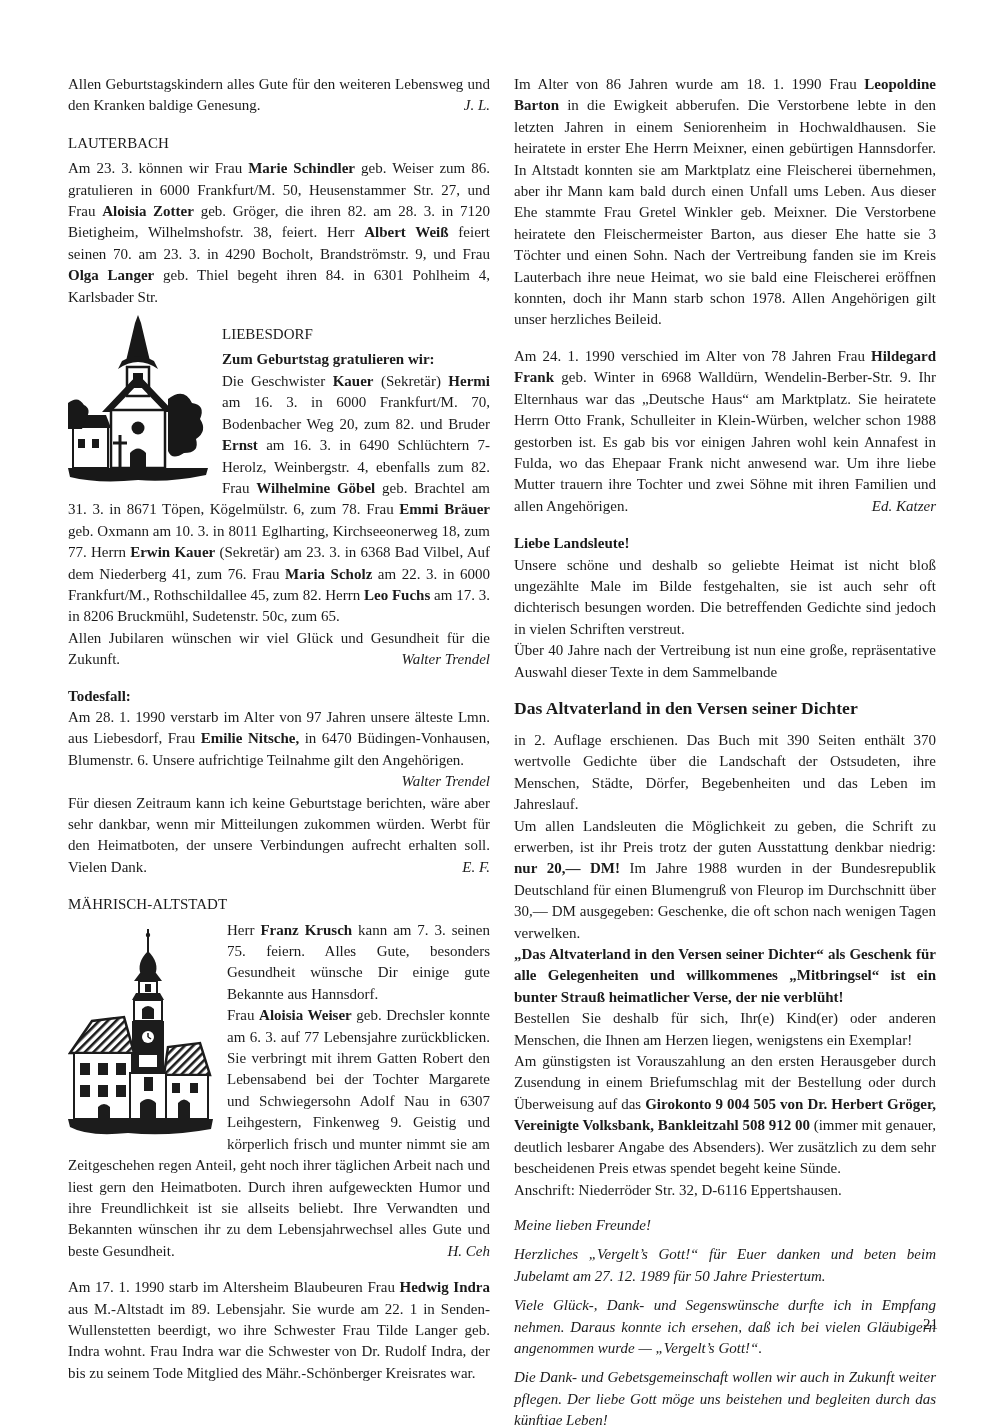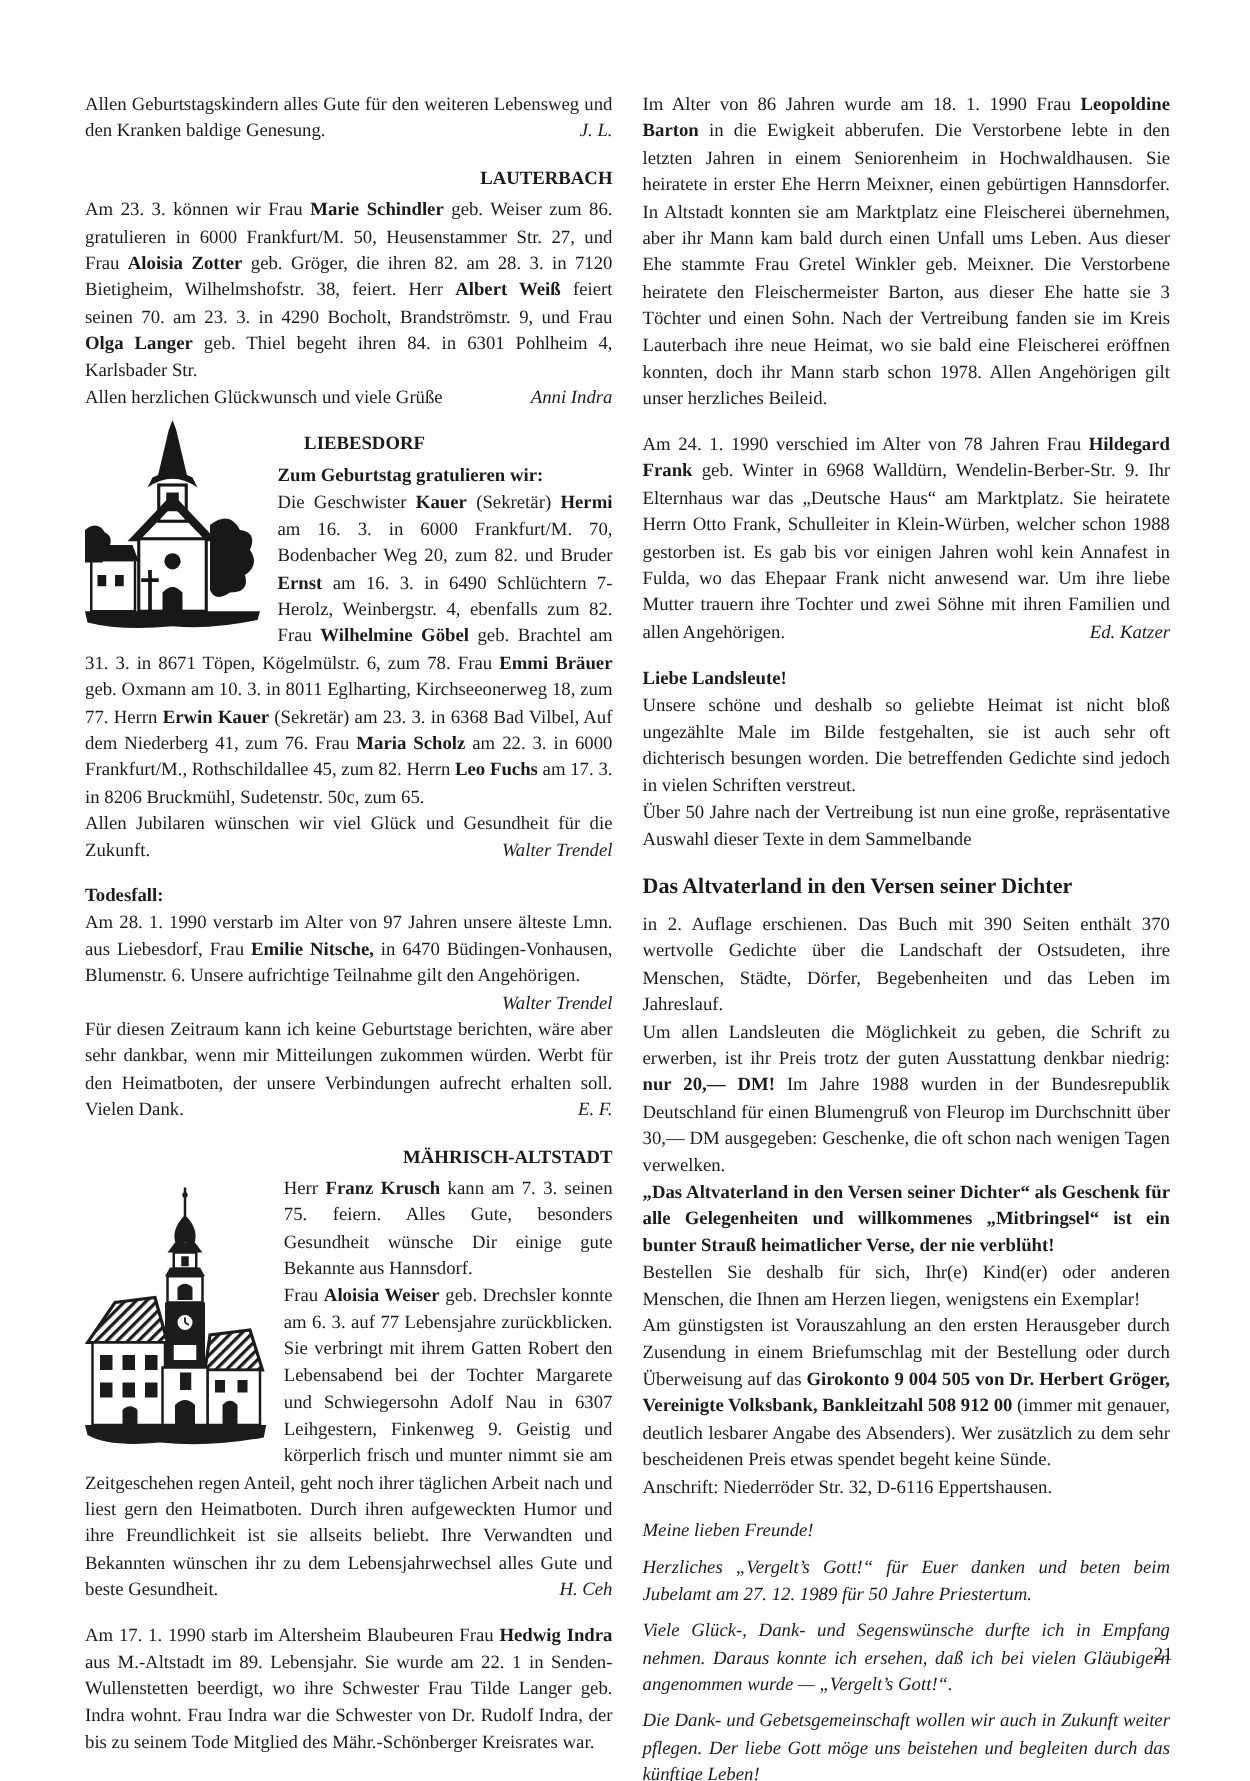--- a/index.html
+++ b/index.html
@@ -7,37 +7,36 @@
     width:1000px;height:1425px;position:relative;
     background:#ffffff;color:#1b1b1b;
     font-family:"Liberation Serif","DejaVu Serif",serif;
   }
   .sheet{position:absolute;inset:0;background:#ffffff;}
   .cols{position:absolute;top:74px;left:68px;width:868px;display:flex;gap:24px;}
   .col{width:422px;}
   .blk{font-size:15px;line-height:21.4px;text-align:justify;clear:right;hyphens:auto;}
   .blk span.b{font-weight:bold;}
   .blk span.i{font-style:italic;}
-  .h{text-align:right;font-weight:bold;margin:16px 0 4px 0;hyphens:none;}
+  .h{text-align:left;font-weight:normal;margin:16px 0 4px 0;hyphens:none;}
   .hbig{text-align:left;font-weight:bold;font-size:17.6px;line-height:24px;margin:13px 0 10px 0;hyphens:none;}
   .sig{float:right;font-style:italic;padding-left:14px;}
   .figure{float:left;margin:3px 14px 5px 0;}
   .figure svg{display:block;}
   .pagenum{position:absolute;top:1316px;right:62px;font-size:15px;color:#1b1b1b;}
 </style>
 </head>
 <body>
 
 <div class="sheet">
   <div class="cols">
     <div class="col" id="col-left">
         <div class="blk para" style="margin-top: 0px;"><span>Allen Geburtstagskindern alles Gute für den weiteren Lebensweg und den Kranken baldige Genesung.</span><span class="sig">J. L.</span></div>
         <div class="blk h">LAUTERBACH</div>
         <div class="blk para"><span>Am 23. 3. können wir Frau </span><span class="b">Marie Schindler</span><span> geb. Weiser zum 86. gratulieren in 6000 Frankfurt/M. 50, Heusenstammer Str. 27, und Frau </span><span class="b">Aloisia Zotter</span><span> geb. Gröger, die ihren 82. am 28. 3. in 7120 Bietigheim, Wilhelmshofstr. 38, feiert. Herr </span><span class="b">Albert Weiß</span><span> feiert seinen 70. am 23. 3. in 4290 Bocholt, Brandströmstr. 9, und Frau </span><span class="b">Olga Langer</span><span> geb. Thiel begeht ihren 84. in 6301 Pohlheim 4, Karlsbader Str.</span></div>
-        <div class="blk para"><span>Allen herzlichen Glückwunsch und viele Grüße</span><span class="sig">Anni Indra</span></div>
         <div class="figure" title="Woodcut illustration of the Liebesdorf village church with pointed steeple, round window and arched door">
   <svg width="140" height="175" viewBox="0 0 140 175" xmlns="http://www.w3.org/2000/svg">
     <rect x="0" y="0" width="140" height="175" fill="#ffffff"></rect>
     <path d="M70 4 L73 12 82 50 Q70 43 58 50 L67 12 Z" fill="#181818"></path>
     <path d="M50 58 Q70 44 90 58 L86 50 Q70 41 54 50 Z" fill="#181818"></path>
     <rect x="59" y="56" width="22" height="29" fill="#ffffff" stroke="#181818" stroke-width="2.5"></rect>
     <rect x="65" y="62" width="10" height="15" fill="#181818"></rect>
     <path d="M34 101 L70 63 L106 101 L97 101 L70 73 L43 101 Z" fill="#181818"></path>
     <rect x="43" y="99" width="54" height="58" fill="#ffffff" stroke="#181818" stroke-width="2.5"></rect>
     <circle cx="70" cy="117" r="6.5" fill="#181818"></circle>
@@ -108,21 +107,21 @@
 </div>
         <div class="blk para"><span>Herr </span><span class="b">Franz Krusch</span><span> kann am 7. 3. seinen 75. feiern. Alles Gute, besonders Gesundheit wünsche Dir einige gute Bekannte aus Hannsdorf.</span></div>
         <div class="blk para"><span>Frau </span><span class="b">Aloisia Weiser</span><span> geb. Drechsler konnte am 6. 3. auf 77 Lebensjahre zurückblicken. Sie verbringt mit ihrem Gatten Robert den Lebensabend bei der Tochter Margarete und Schwiegersohn Adolf Nau in 6307 Leihgestern, Finkenweg 9. Geistig und körperlich frisch und munter nimmt sie am Zeitgeschehen regen Anteil, geht noch ihrer täglichen Arbeit nach und liest gern den Heimatboten. Durch ihren aufgeweckten Humor und ihre Freundlichkeit ist sie allseits beliebt. Ihre Verwandten und Bekannten wünschen ihr zu dem Lebensjahrwechsel alles Gute und beste Gesundheit.</span><span class="sig">H. Ceh</span></div>
         <div class="blk para" style="margin-top: 15px;"><span>Am 17. 1. 1990 starb im Altersheim Blaubeuren Frau </span><span class="b">Hedwig Indra</span><span> aus M.-Altstadt im 89. Lebensjahr. Sie wurde am 22. 1 in Senden-Wullenstetten beerdigt, wo ihre Schwester Frau Tilde Langer geb. Indra wohnt. Frau Indra war die Schwester von Dr. Rudolf Indra, der bis zu seinem Tode Mitglied des Mähr.-Schönberger Kreisrates war.</span></div>
       </div>
     <div class="col" id="col-right">
         <div class="blk para" style="margin-top: 0px;"><span>Im Alter von 86 Jahren wurde am 18. 1. 1990 Frau </span><span class="b">Leopoldine Barton</span><span> in die Ewigkeit abberufen. Die Verstorbene lebte in den letzten Jahren in einem Seniorenheim in Hochwaldhausen. Sie heiratete in erster Ehe Herrn Meixner, einen gebürtigen Hannsdorfer. In Altstadt konnten sie am Marktplatz eine Fleischerei übernehmen, aber ihr Mann kam bald durch einen Unfall ums Leben. Aus dieser Ehe stammte Frau Gretel Winkler geb. Meixner. Die Verstorbene heiratete den Fleischermeister Barton, aus dieser Ehe hatte sie 3 Töchter und einen Sohn. Nach der Vertreibung fanden sie im Kreis Lauterbach ihre neue Heimat, wo sie bald eine Fleischerei eröffnen konnten, doch ihr Mann starb schon 1978. Allen Angehörigen gilt unser herzliches Beileid.</span></div>
         <div class="blk para" style="margin-top: 15px;"><span>Am 24. 1. 1990 verschied im Alter von 78 Jahren Frau </span><span class="b">Hildegard Frank</span><span> geb. Winter in 6968 Walldürn, Wendelin-Berber-Str. 9. Ihr Elternhaus war das „Deutsche Haus“ am Marktplatz. Sie heiratete Herrn Otto Frank, Schulleiter in Klein-Würben, welcher schon 1988 gestorben ist. Es gab bis vor einigen Jahren wohl kein Annafest in Fulda, wo das Ehepaar Frank nicht anwesend war. Um ihre liebe Mutter trauern ihre Tochter und zwei Söhne mit ihren Familien und allen Angehörigen.</span><span class="sig">Ed. Katzer</span></div>
         <div class="blk para" style="margin-top: 16px;"><span class="b">Liebe Landsleute!</span></div>
         <div class="blk para"><span>Unsere schöne und deshalb so geliebte Heimat ist nicht bloß ungezählte Male im Bilde festgehalten, sie ist auch sehr oft dichterisch besungen worden. Die betreffenden Gedichte sind jedoch in vielen Schriften verstreut.</span></div>
-        <div class="blk para"><span>Über 50 Jahre nach der Vertreibung ist nun eine große, repräsentative Auswahl dieser Texte in dem Sammelbande</span></div>
+        <div class="blk para"><span>Über 40 Jahre nach der Vertreibung ist nun eine große, repräsentative Auswahl dieser Texte in dem Sammelbande</span></div>
         <div class="blk hbig">Das Altvaterland in den Versen seiner Dichter</div>
         <div class="blk para"><span>in 2. Auflage erschienen. Das Buch mit 390 Seiten enthält 370 wertvolle Gedichte über die Landschaft der Ostsudeten, ihre Menschen, Städte, Dörfer, Begebenheiten und das Leben im Jahreslauf.</span></div>
         <div class="blk para"><span>Um allen Landsleuten die Möglichkeit zu geben, die Schrift zu erwerben, ist ihr Preis trotz der guten Ausstattung denkbar niedrig: </span><span class="b">nur 20,— DM!</span><span> Im Jahre 1988 wurden in der Bundesrepublik Deutschland für einen Blumengruß von Fleurop im Durchschnitt über 30,— DM ausgegeben: Geschenke, die oft schon nach wenigen Tagen verwelken.</span></div>
         <div class="blk para"><span class="b">„Das Altvaterland in den Versen seiner Dichter“ als Geschenk für alle Gelegenheiten und willkommenes „Mitbringsel“ ist ein bunter Strauß heimatlicher Verse, der nie verblüht!</span></div>
         <div class="blk para"><span>Bestellen Sie deshalb für sich, Ihr(e) Kind(er) oder anderen Menschen, die Ihnen am Herzen liegen, wenigstens ein Exemplar!</span></div>
         <div class="blk para"><span>Am günstigsten ist Vorauszahlung an den ersten Herausgeber durch Zusendung in einem Briefumschlag mit der Bestellung oder durch Überweisung auf das </span><span class="b">Girokonto 9 004 505 von Dr. Herbert Gröger, Vereinigte Volksbank, Bankleitzahl 508 912 00</span><span> (immer mit genauer, deutlich lesbarer Angabe des Absenders). Wer zusätzlich zu dem sehr bescheidenen Preis etwas spendet begeht keine Sünde.</span></div>
         <div class="blk para"><span>Anschrift: Niederröder Str. 32, D-6116 Eppertshausen.</span></div>
         <div class="blk para" style="margin-top: 14px;"><span class="i">Meine lieben Freunde!</span></div>
         <div class="blk para" style="margin-top: 8px;"><span class="i">Herzliches „Vergelt’s Gott!“ für Euer danken und beten beim Jubelamt am 27. 12. 1989 für 50 Jahre Priestertum.</span></div>
         <div class="blk para" style="margin-top: 8px;"><span class="i">Viele Glück-, Dank- und Segenswünsche durfte ich in Empfang nehmen. Daraus konnte ich ersehen, daß ich bei vielen Gläubigern angenommen wurde — „Vergelt’s Gott!“.</span></div>

